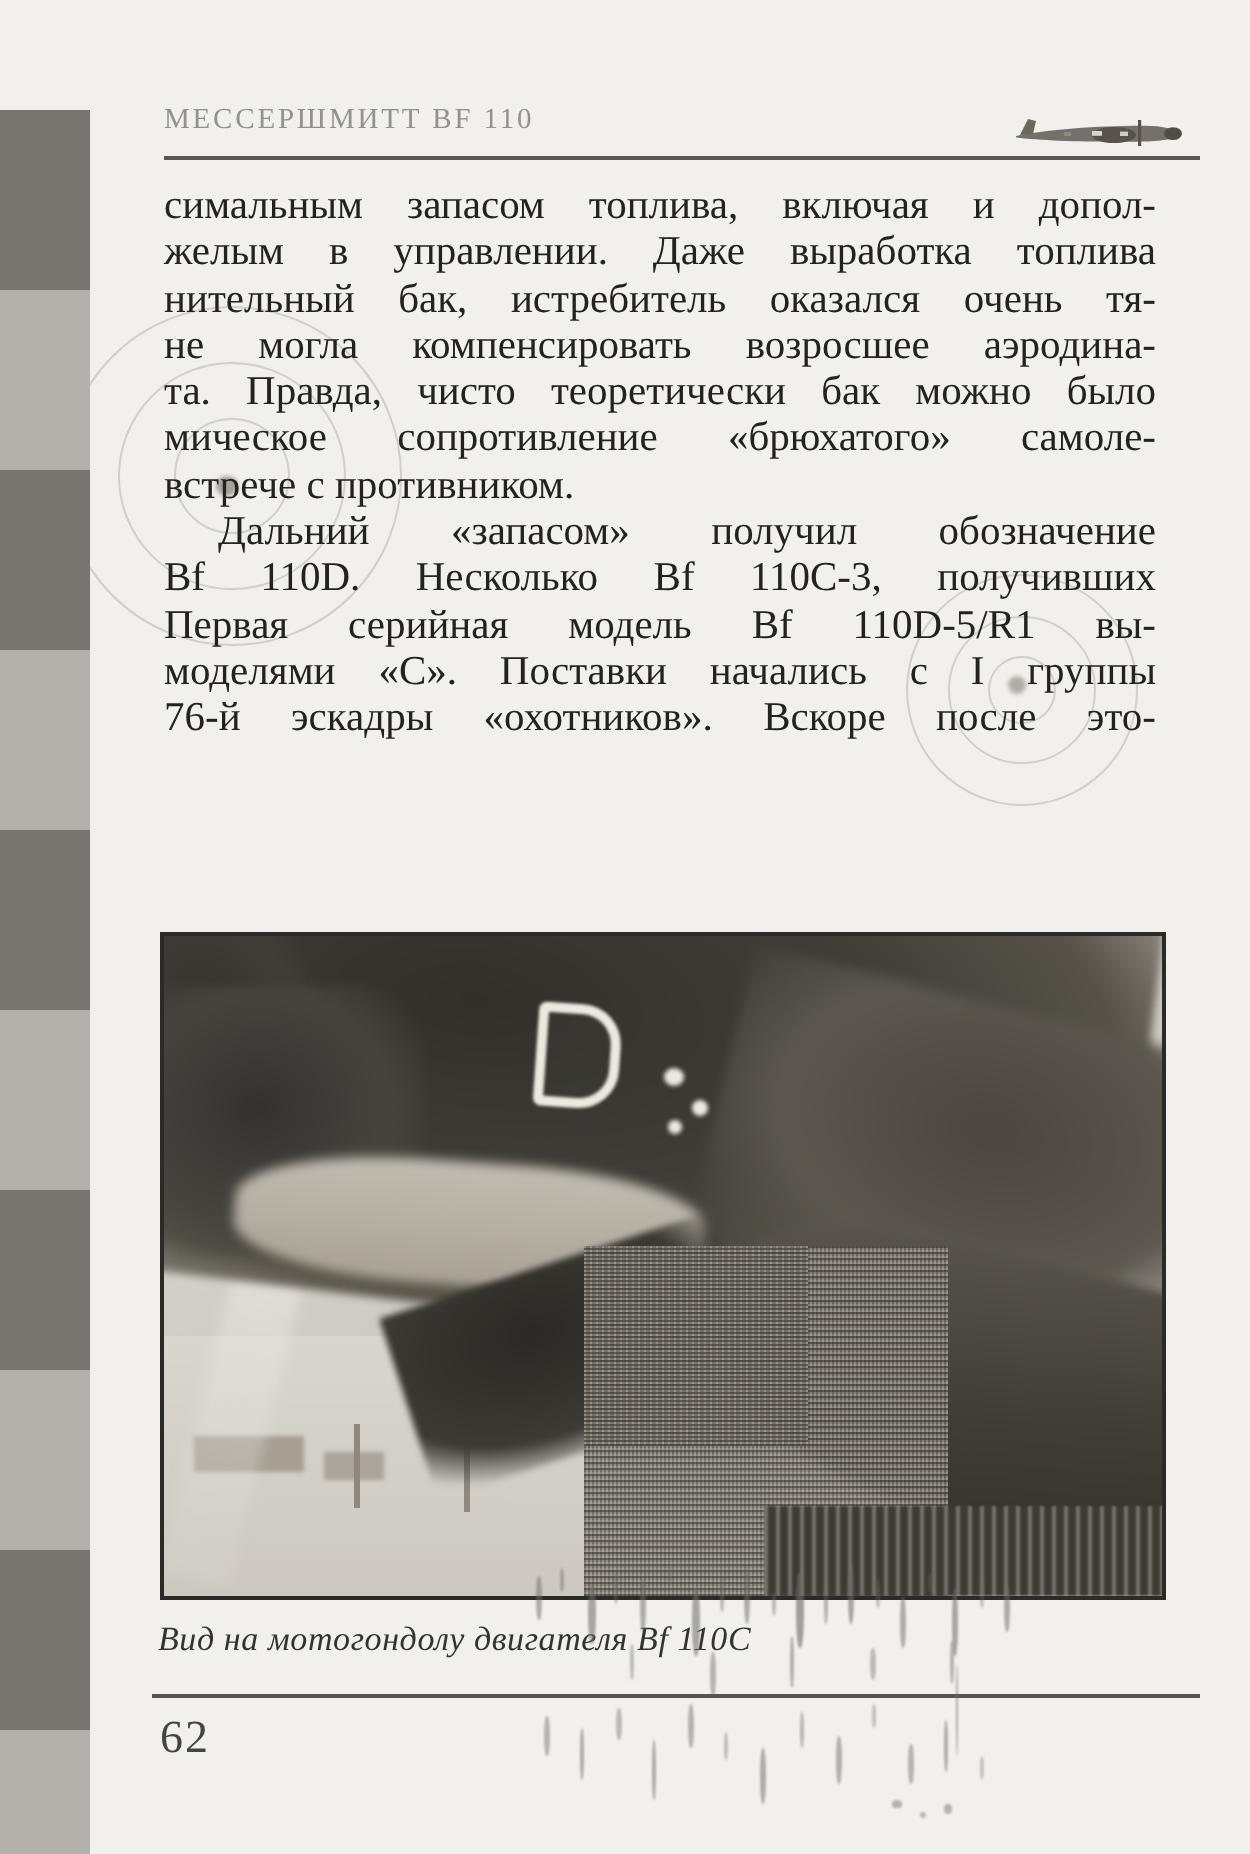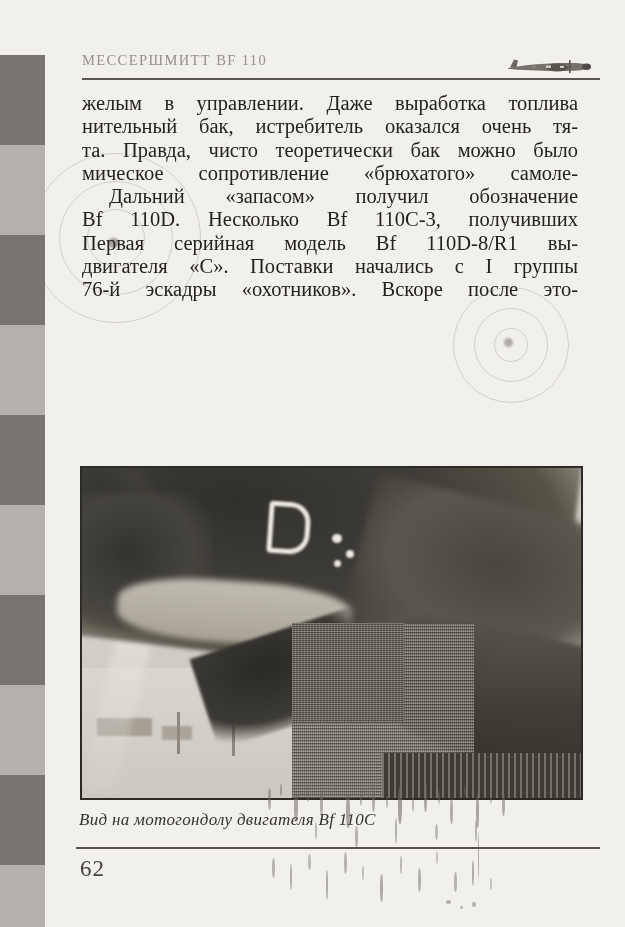--- a/index.html
+++ b/index.html
@@ -105,30 +105,33 @@
   <ellipse cx="55" cy="12.5" rx="11" ry="4" fill="#57534c"></ellipse>
   <ellipse cx="84.5" cy="11.8" rx="4.5" ry="3.2" fill="#514d46"></ellipse>
   <rect x="67" y="5" width="1.6" height="13" fill="#57534c"></rect>
   <rect x="44" y="10.5" width="5" height="2.4" fill="#d8d5cf"></rect>
   <rect x="58" y="10.8" width="4" height="2.2" fill="#cfccc5"></rect>
   <rect x="30" y="11" width="3.5" height="2" fill="#8f8b83"></rect>
 </svg>
 
 <div class="text-block">
   <div>
+      <div class="tline">симальным запасом топлива, включая и допол-</div>
       <div class="tline">желым в управлении. Даже выработка топлива</div>
       <div class="tline">нительный бак, истребитель оказался очень тя-</div>
+      <div class="tline">не могла компенсировать возросшее аэродина-</div>
       <div class="tline">та. Правда, чисто теоретически бак можно было</div>
       <div class="tline">мическое сопротивление «брюхатого» самоле-</div>
     </div>
+  <div class="tline-left">встрече с противником.</div>
   <div class="tline indent">Дальний «запасом» получил обозначение</div>
   <div>
       <div class="tline">Bf 110D. Несколько Bf 110C-3, получивших</div>
-      <div class="tline">Первая серийная модель Bf 110D-8/R1 вы-</div>
-      <div class="tline">двигателя «С». Поставки начались с I группы</div>
+      <div class="tline">Первая серийная модель Bf 110D-5/R1 вы-</div>
+      <div class="tline">моделями «С». Поставки начались с I группы</div>
       <div class="tline">76-й эскадры «охотников». Вскоре после это-</div>
     </div>
 </div>
 
 <div class="photo">
   <div class="ph ph-sky"></div>
   <div class="ph ph-ground"></div>
   <div class="ph ph-bld1"></div>
   <div class="ph ph-bld2"></div>
   <div class="ph ph-post1"></div>

